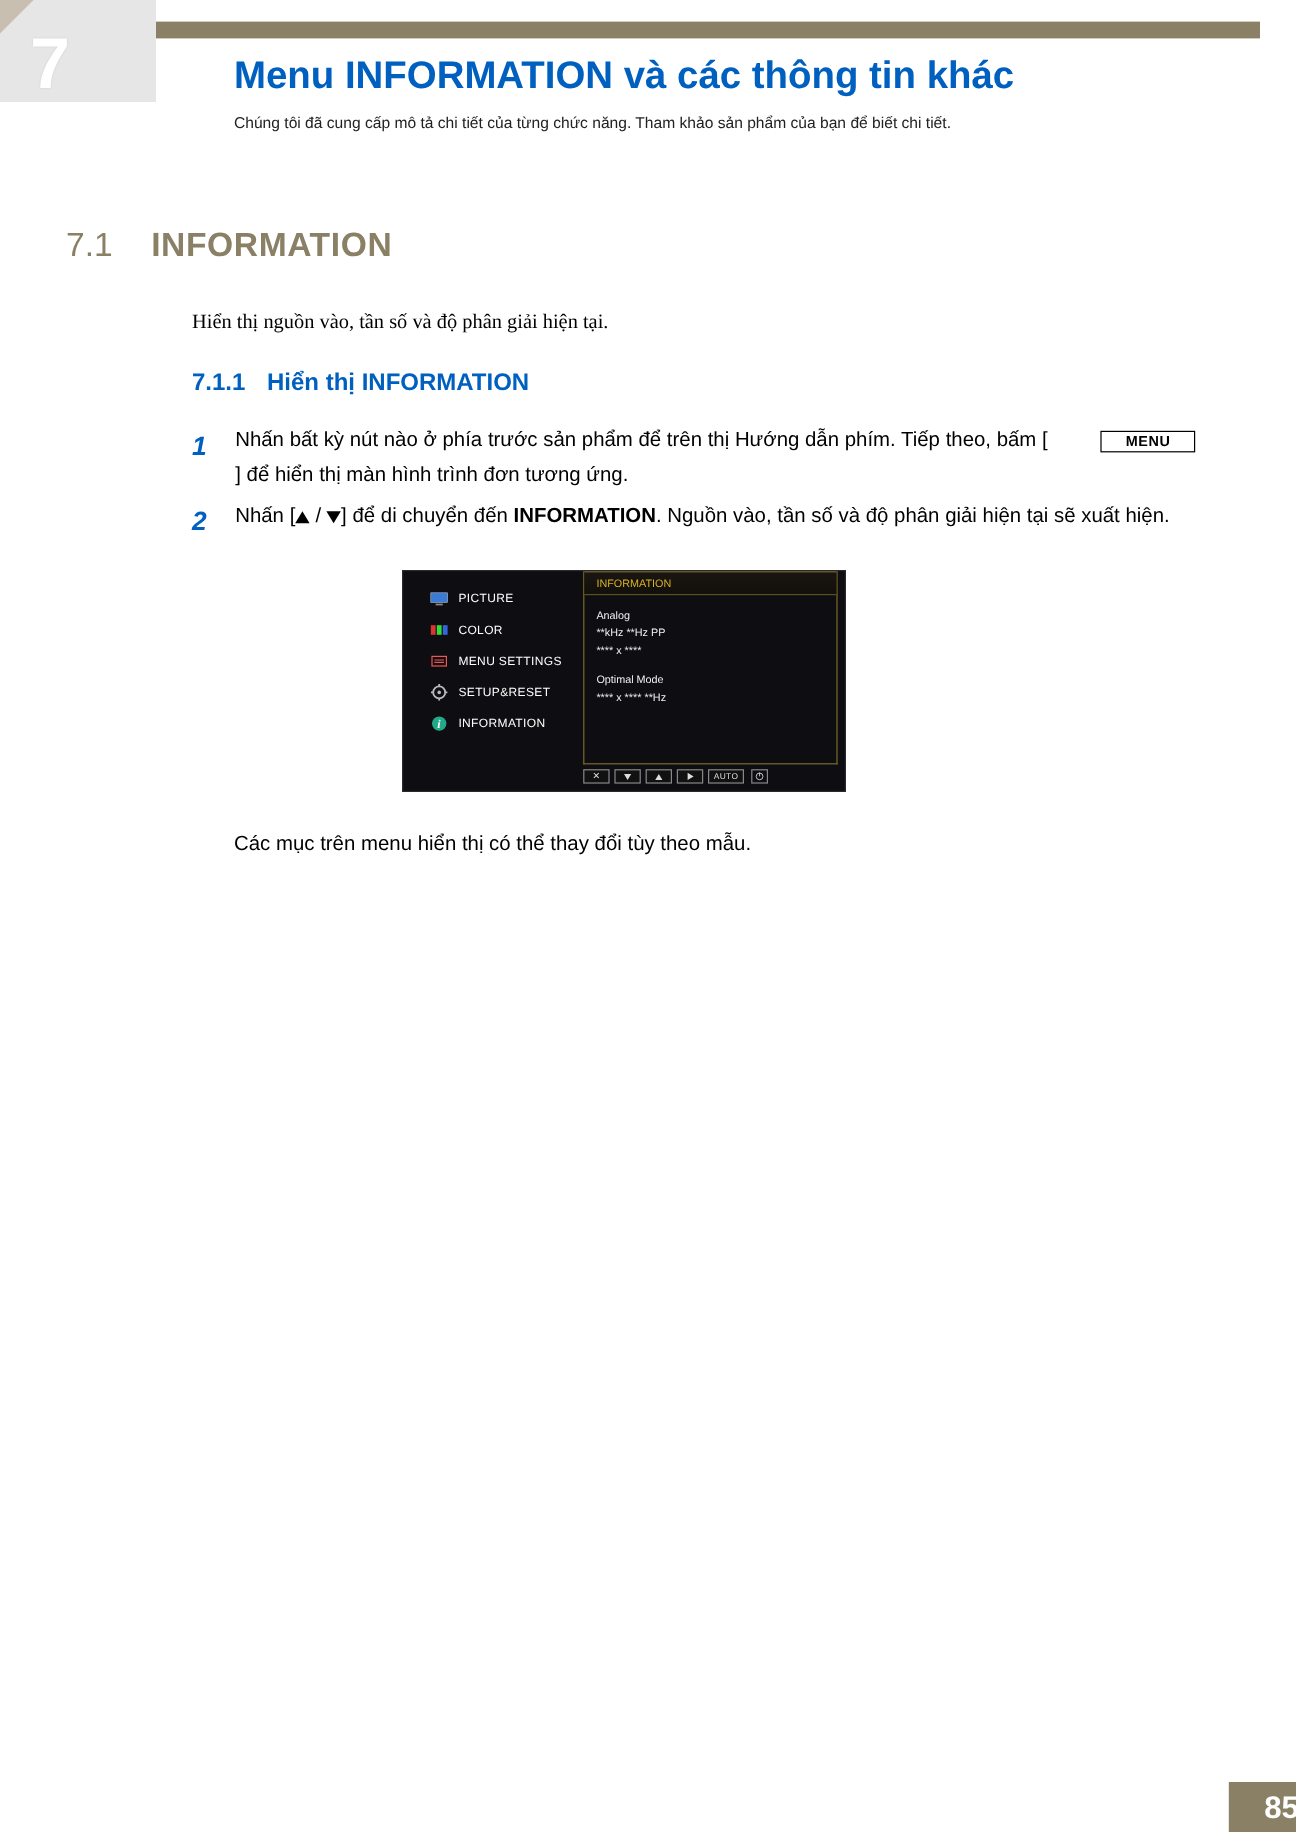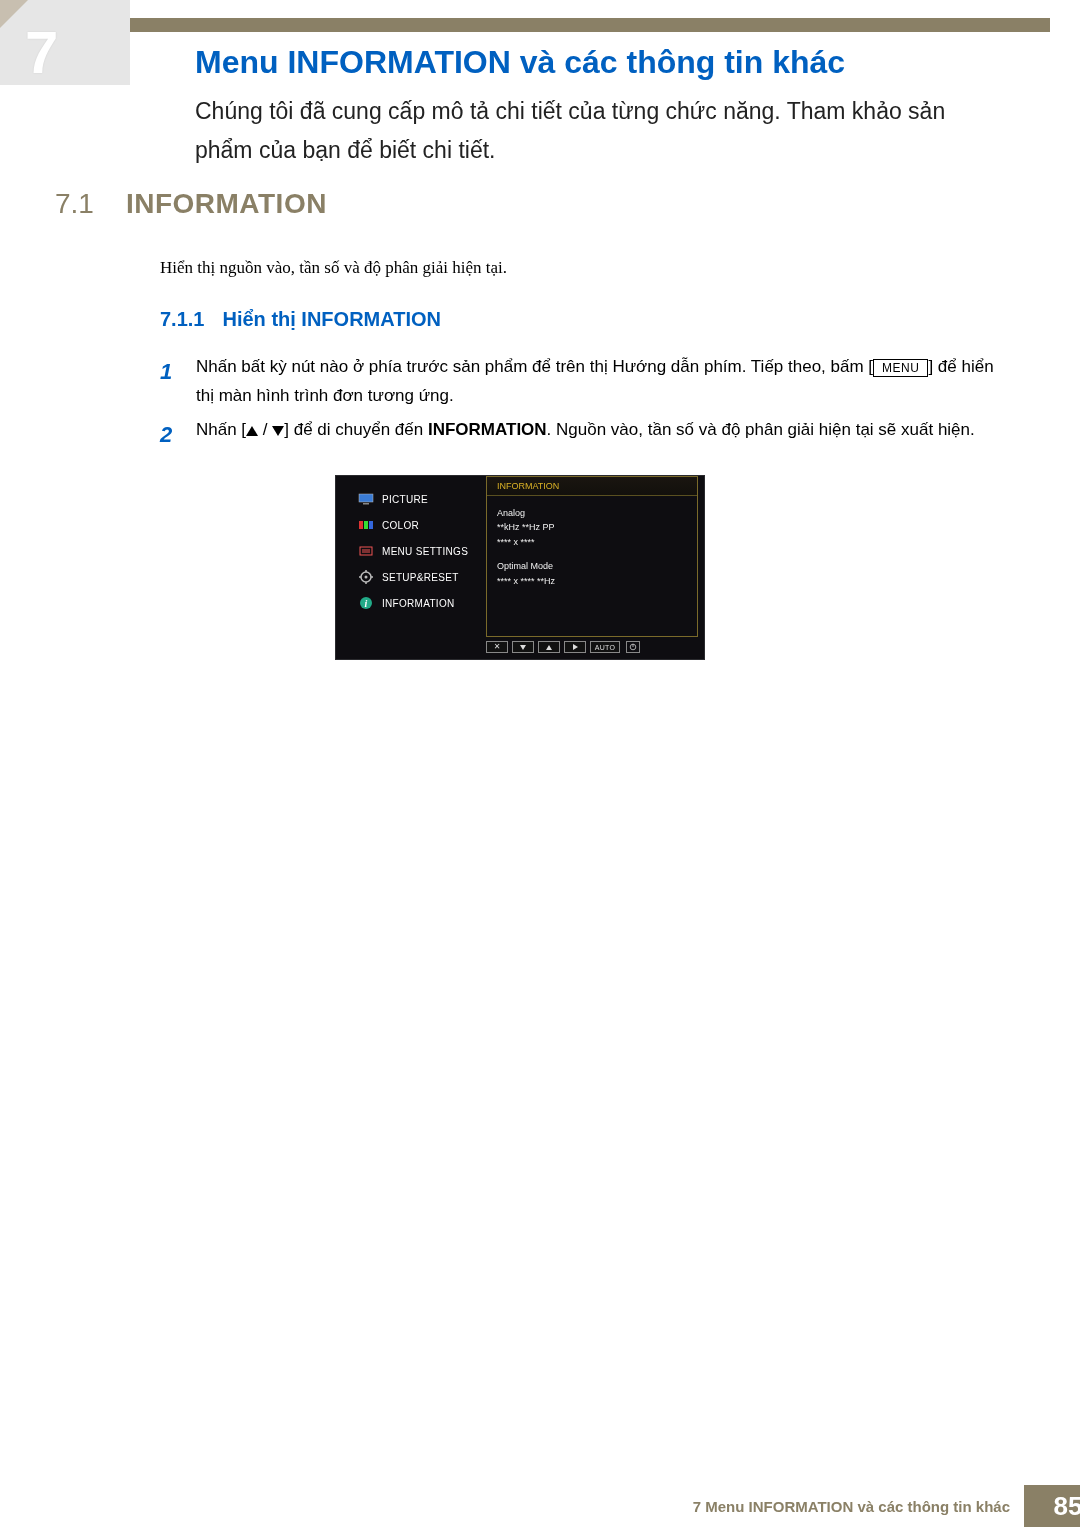--- a/index.html
+++ b/index.html
@@ -28,41 +28,41 @@
     position:absolute; left:25px; top:18px; font-size:60px; color:#fff;
     font-weight:bold; text-shadow: 0 0 2px rgba(0,0,0,.1);
   }
 
   .title {
     position: absolute; left: 195px; top: 44px;
     font-size: 32px; font-weight: bold; color: #0060c0;
   }
   .intro {
     position: absolute; left: 195px; right: 80px; top: 92px;
-    font-size: 23px; line-height: 1.7; color: #222;
+    font-size: 13px; line-height: 1.7; color: #222;
   }
 
   .h2-row { position: absolute; left: 55px; top: 188px; display: flex; align-items: baseline; gap: 32px; }
   .h2-num { font-size: 28px; font-weight: normal; color: #8a8066; }
   .h2-text { font-size: 28px; font-weight: bold; color: #8a8066; letter-spacing: .5px; }
 
   .h2-desc { position: absolute; left: 160px; right: 80px; top: 258px; font-size: 17px; font-family: Liberation Serif, serif; }
 
   .h3-row { position: absolute; left: 160px; top: 308px; display: flex; gap: 18px; align-items: baseline; }
   .h3-num { font-size: 20px; font-weight: bold; color: #0060c0; }
   .h3-text { font-size: 20px; font-weight: bold; color: #0060c0; }
 
   .step { position: absolute; left: 160px; right: 80px; display: flex; gap: 18px; font-size: 17px; line-height: 1.7; }
   .step .num { font-size: 22px; font-style: italic; color: #0060c0; font-weight: bold; min-width: 18px; }
   .step .body { flex: 1; }
 
   .kbd {
-    border: 1px solid #000; font-size: 12px; font-weight: normal;
-    padding: 1px 8px; font-family: Arial, sans-serif; letter-spacing: .5px;
-    display: inline-block; line-height: 1.2;
+    border: 1px solid #000; font-size: 12px; font-weight: bold;
+    padding: 1px 20px; font-family: Arial, sans-serif; letter-spacing: .5px;
+    display: inline-block; line-height: 1.2; margin-left: 44px;
   }
   .tri-up, .tri-down { display:inline-block; vertical-align:middle; }
   .tri-up { width:0; height:0; border-left:6px solid transparent; border-right:6px solid transparent; border-bottom:10px solid #000; }
   .tri-down { width:0; height:0; border-left:6px solid transparent; border-right:6px solid transparent; border-top:10px solid #000; }
 
   
   .osd {
     position: absolute; left: 335px; top: 475px;
     width: 370px; height: 185px;
     background: #0e0d11;
@@ -235,18 +235,18 @@
       <div class="osd-btn auto">AUTO</div>
       <div class="osd-power">
         <svg width="8" height="8" viewBox="0 0 10 10">
             <circle cx="5" cy="5" r="3.5" fill="none" stroke="#ccc" stroke-width="1"></circle>
             <line x1="5" y1="1" x2="5" y2="5" stroke="#ccc" stroke-width="1"></line>
           </svg>
       </div>
     </div>
   </div>
 
+  <div class="note">Các mục trên menu hiển thị có thể thay đổi tùy theo mẫu.</div>
 
   <div class="footer">
-    <div class="footer-text">7  Menu INFORMATION và các thông tin khác</div>
     <div class="footer-page">85</div>
   </div>
 </div>
 
 </body></html>

